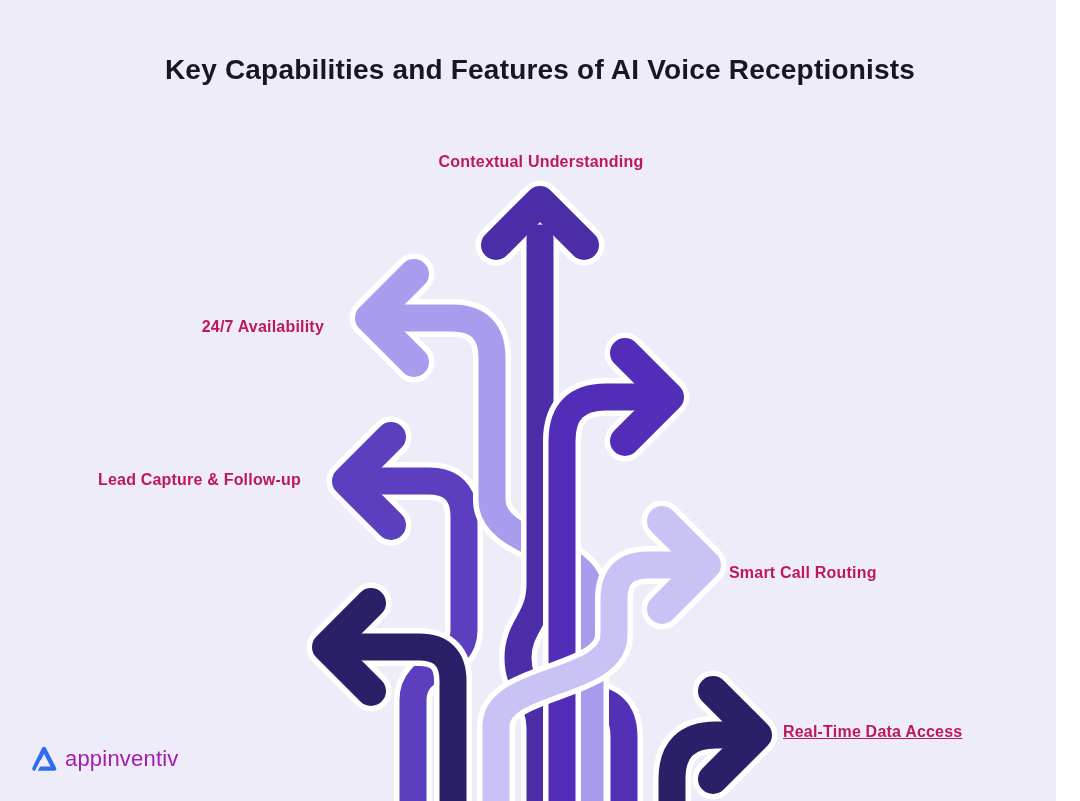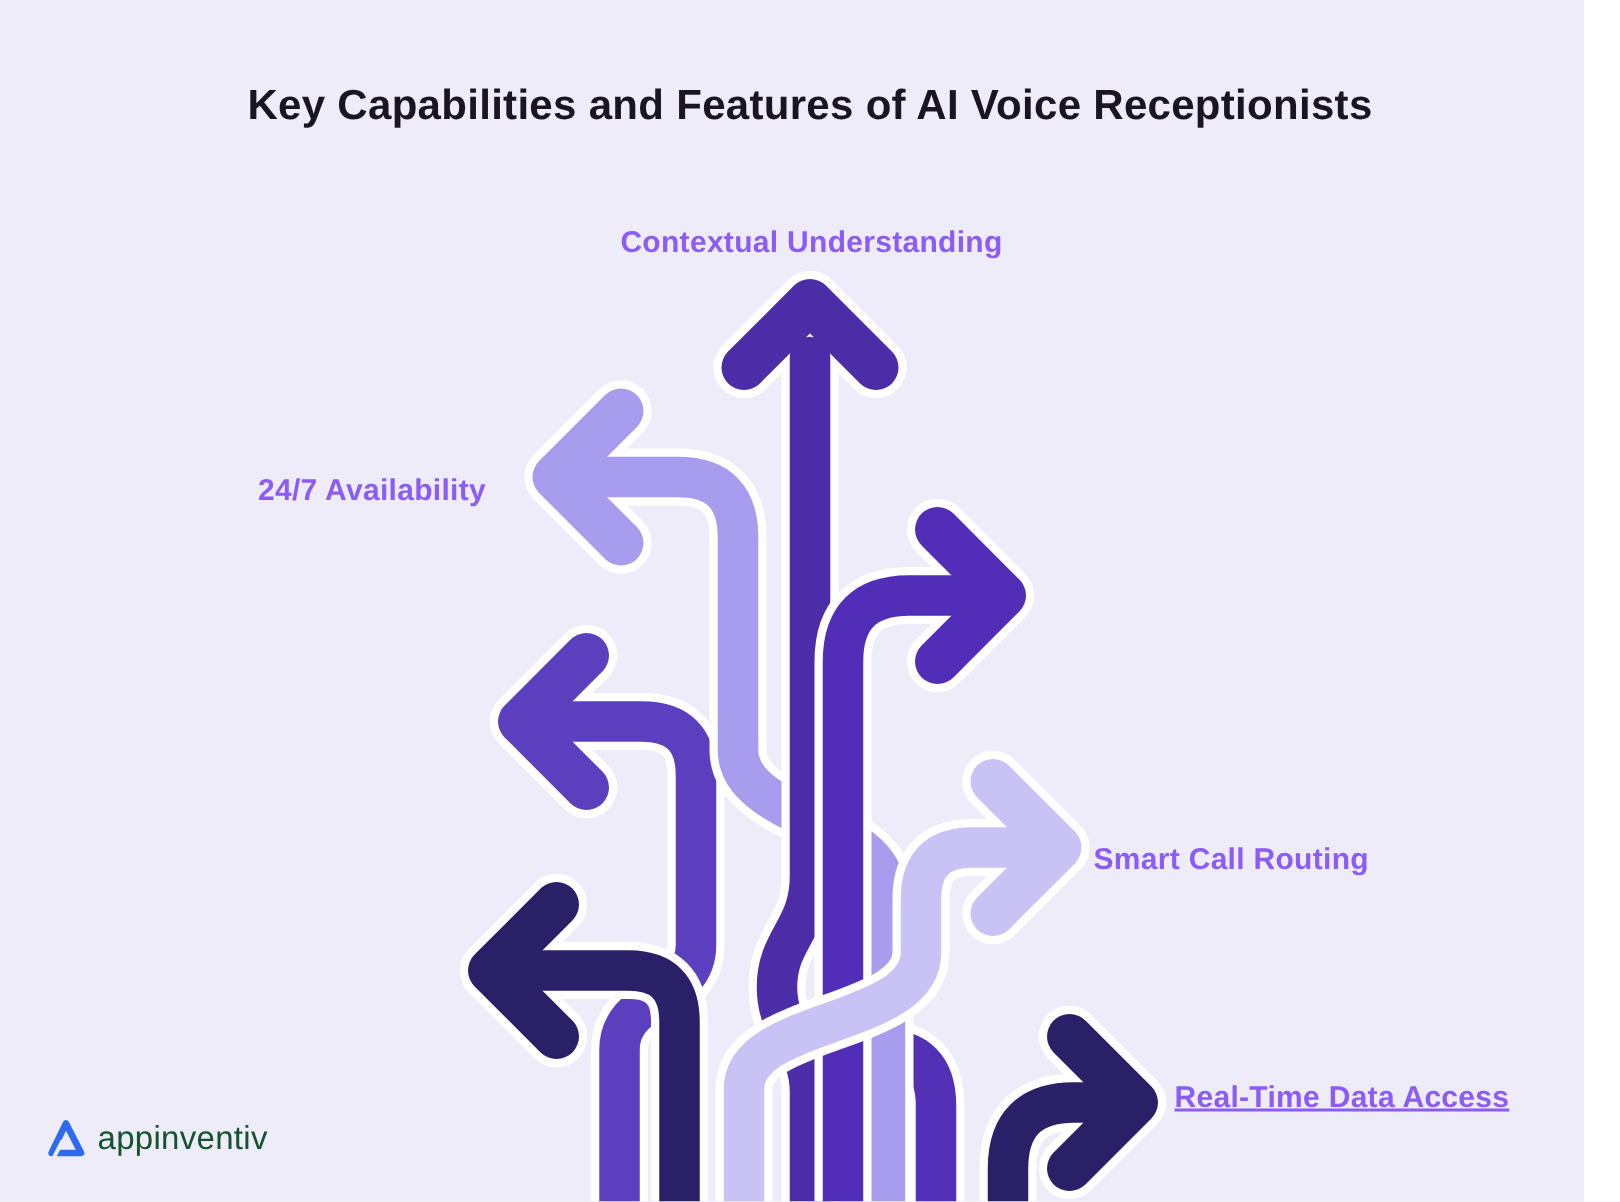--- a/index.html
+++ b/index.html
@@ -16,25 +16,25 @@
     transform:translateX(-50%);
     white-space:nowrap;
     font-size:28px;
     font-weight:700;
     letter-spacing:0.2px;
     color:#191523;
   }
   .feature-label{
     position:absolute;
     white-space:nowrap;
-    font-size:20px;
+    font-size:16px;
     line-height:26px;
     font-weight:700;
     letter-spacing:0.2px;
-    color:#8b5cf6;
+    color:#be185d;
   }
   .lbl-contextual{ left:541px; top:149px; transform:translateX(-50%); }
   .lbl-availability{ right:732px; top:294px; text-align:right;margin-top:20px; }
   .lbl-appointment{ left:694px; top:381px; }
   .lbl-lead{ right:755px; top:467px; text-align:right; }
   .lbl-smart{ left:729px; top:547px;margin-top:13px; }
   .lbl-multi{ right:775px; top:633px; text-align:right; }
   .lbl-realtime{ left:783px; top:719px;text-decoration:underline; }
   svg.tangle{ position:absolute; left:0; top:0; }
   svg.tangle path{ fill:none; stroke-linecap:round; stroke-linejoin:round; }
@@ -45,21 +45,21 @@
   .ink .head{ stroke-width:30; }
   .logo{
     position:absolute;
     left:30px; top:745px;
     display:flex; align-items:center; gap:7px;
   }
   .logo-text{
     font-size:22px;
     font-weight:400;
     letter-spacing:0.2px;
-    color:#14532d;
+    color:#a21caf;
   }
 </style>
 </head>
 <body>
 
 <div class="stage">
 
   <div class="title">Key Capabilities and Features of AI Voice Receptionists</div>
 
   <svg class="tangle" width="1080" height="801" viewBox="0 0 1080 801">
@@ -146,20 +146,21 @@
       </g>
       <g class="ink">
         <path class="shaft" d="M 672 801 L 672 779 Q 672 735 716 735 L 724 735" stroke="#2A2068"></path>
         <path class="head" d="M 713 691 L 757 735 L 713 779" stroke="#2A2068"></path>
       </g>
     </g>
   </svg>
 
   <div class="feature-label lbl-contextual">Contextual Understanding</div>
   <div class="feature-label lbl-availability">24/7 Availability</div>
+  <div class="feature-label lbl-lead">Lead Capture &amp; Follow-up</div>
   <div class="feature-label lbl-smart">Smart Call Routing</div>
   <div class="feature-label lbl-realtime">Real-Time Data Access</div>
 
   <div class="logo">
     <svg width="28" height="28" viewBox="0 0 32 32">
       <path d="M 5 27 L 16 4.5 L 27.5 27 Z" fill="none" stroke-width="5" stroke-linejoin="round" stroke-linecap="round" stroke="#2D6BF2"></path>
       <path d="M 6.5 31 L 13.5 17.5" stroke="#EEECF8" stroke-width="3" fill="none"></path>
     </svg>
     <span class="logo-text">appinventiv</span>
   </div>

